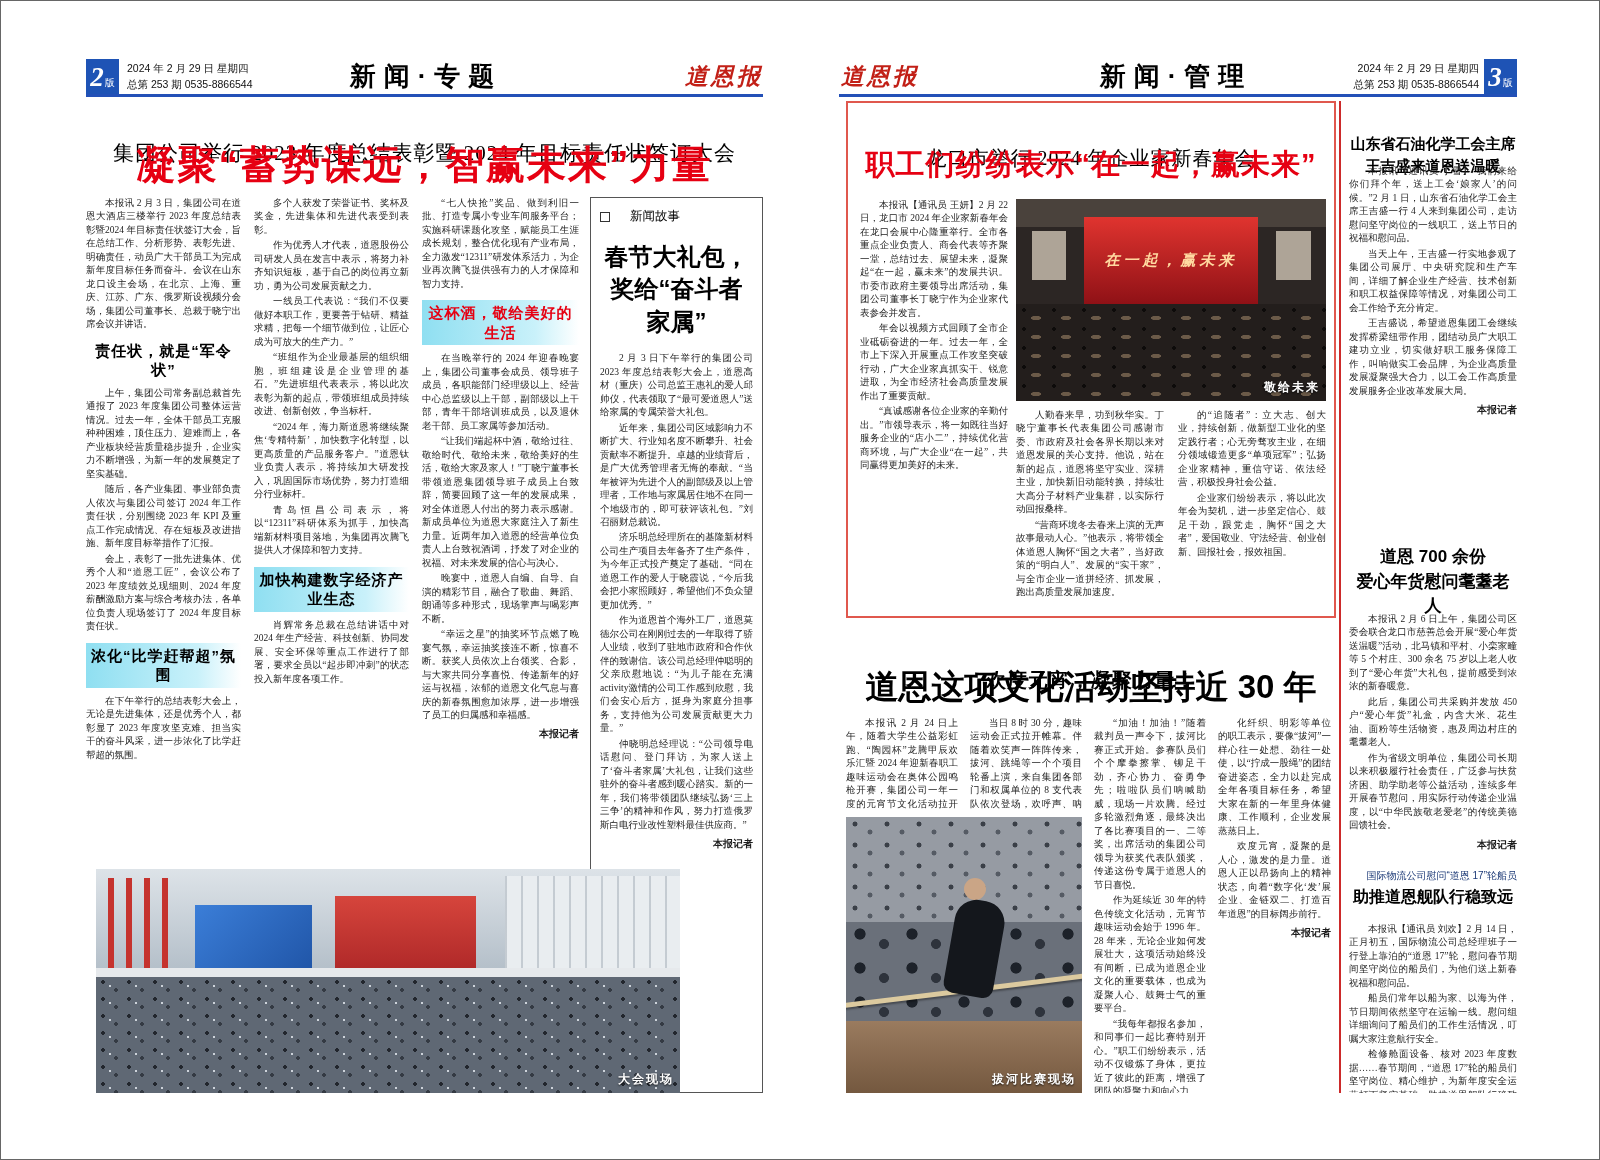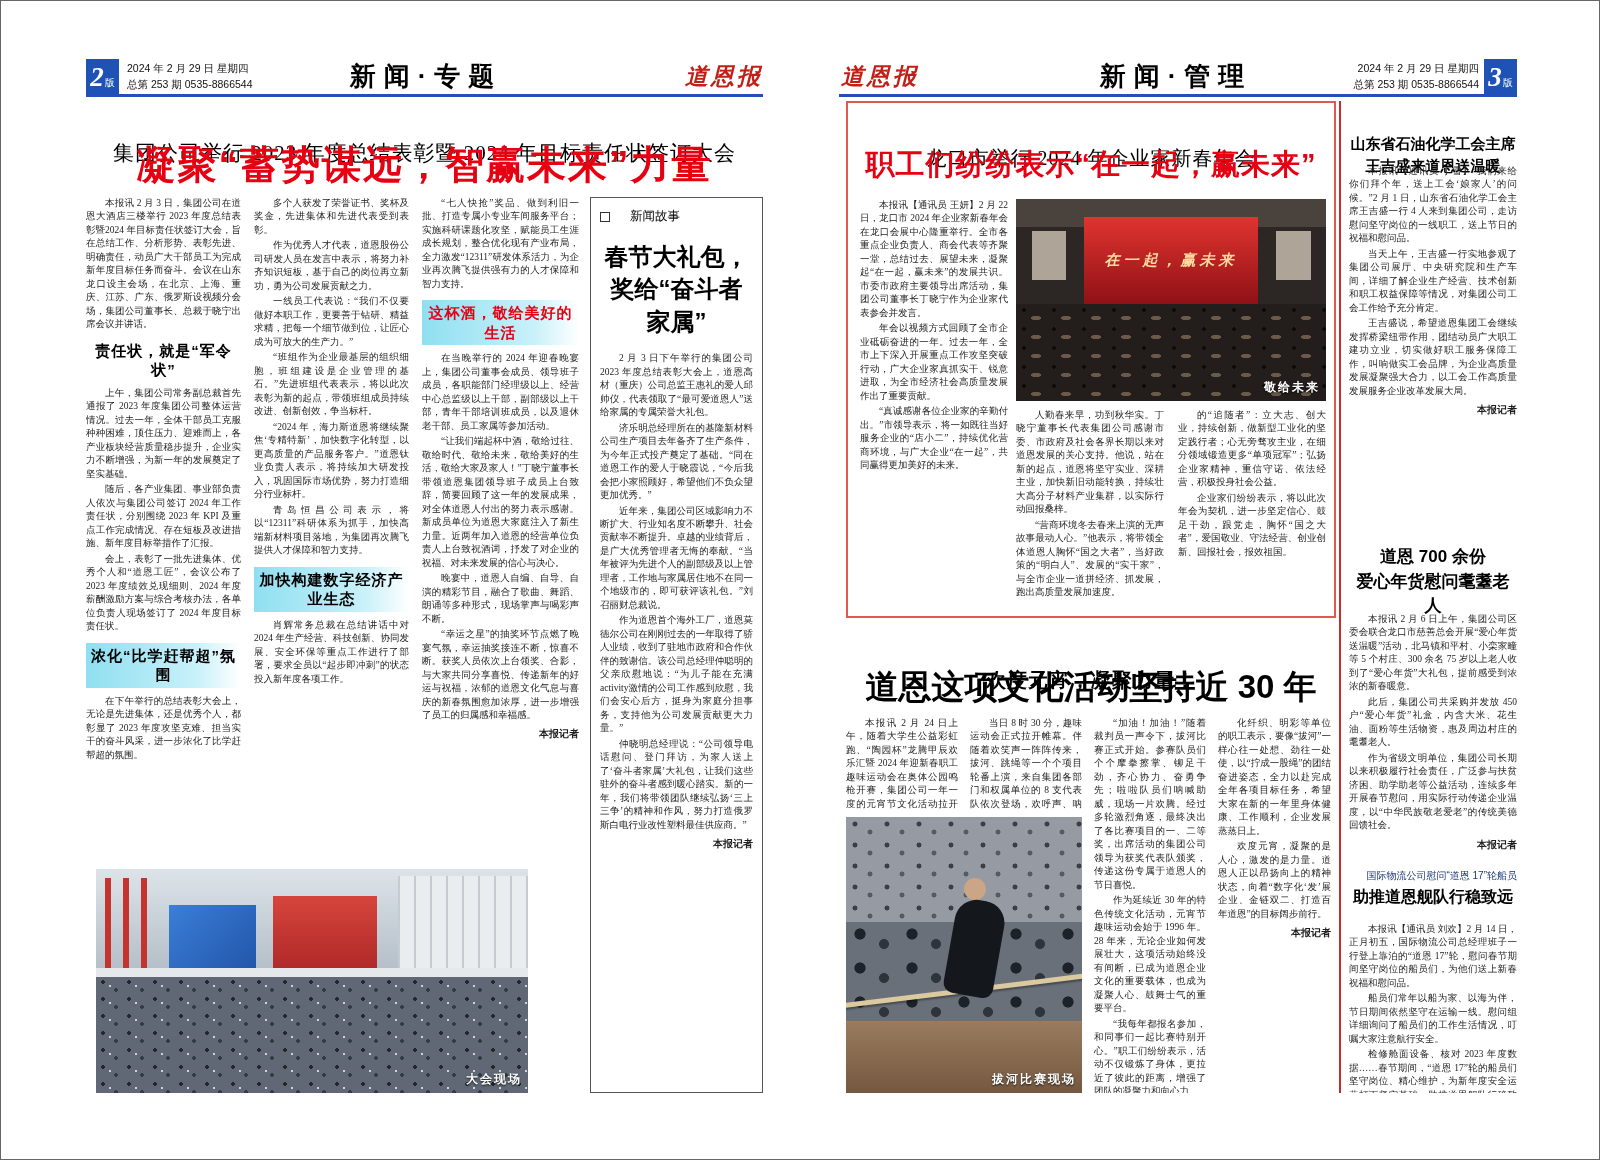--- a/index.html
+++ b/index.html
@@ -151,29 +151,29 @@
     <div class="newsbox-tag">
       <span class="sq"></span>
       <span>新闻故事</span>
     </div>
     <div class="newsbox-head">
       <div>春节大礼包，</div>
       <div>奖给“奋斗者家属”</div>
     </div>
     <div class="col" style="height:660px;">
         <p class="blk-p">2 月 3 日下午举行的集团公司 2023 年度总结表彰大会上，道恩高材（重庆）公司总监王惠礼的爱人邱帅仪，代表领取了“最可爱道恩人”送给家属的专属荣誉大礼包。</p>
+        <p class="blk-p">近年来，集团公司区域影响力不断扩大、行业知名度不断攀升、社会贡献率不断提升。卓越的业绩背后，是广大优秀管理者无悔的奉献。“当年被评为先进个人的副部级及以上管理者，工作地与家属居住地不在同一个地级市的，即可获评该礼包。”刘召丽财总裁说。</p>
         <p class="blk-p">济乐明总经理所在的基隆新材料公司生产项目去年备齐了生产条件，为今年正式投产奠定了基础。“同在道恩工作的爱人于晓霞说，“今后我会把小家照顾好，希望他们不负众望更加优秀。”</p>
-        <p class="blk-p">近年来，集团公司区域影响力不断扩大、行业知名度不断攀升、社会贡献率不断提升。卓越的业绩背后，是广大优秀管理者无悔的奉献。“当年被评为先进个人的副部级及以上管理者，工作地与家属居住地不在同一个地级市的，即可获评该礼包。”刘召丽财总裁说。</p>
         <p class="blk-p">作为道恩首个海外工厂，道恩莫德尔公司在刚刚过去的一年取得了骄人业绩，收到了驻地市政府和合作伙伴的致谢信。该公司总经理仲聪明的父亲欣慰地说：“为儿子能在充满activity激情的公司工作感到欣慰，我们会安心后方，挺身为家庭分担事务，支持他为公司发展贡献更大力量。”</p>
         <p class="blk-p">仲晓明总经理说：“公司领导电话慰问、登门拜访，为家人送上了‘奋斗者家属’大礼包，让我们这些驻外的奋斗者感到暖心踏实。新的一年，我们将带领团队继续弘扬‘三上三争’的精神和作风，努力打造俄罗斯白电行业改性塑料最佳供应商。”</p>
         <div class="blk-by">本报记者</div>
       </div>
   </div>
 
-  <div class="abs photo" style="left:95px;top:868px;width:432px;height:224px;text-align:center;">
+  <div class="abs photo" style="left:95px;top:868px;width:584px;height:224px;text-align:center;">
     <div class="hall-top"></div>
     <div class="hall-banners"></div>
     <div class="hall-bluescr"></div>
     <div class="hall-redscr"></div>
     <div class="hall-wall"></div>
     <div class="hall-stageedge"></div>
     <div class="hall-crowd"></div>
     <div class="caption">大会现场</div>
   </div>
 

